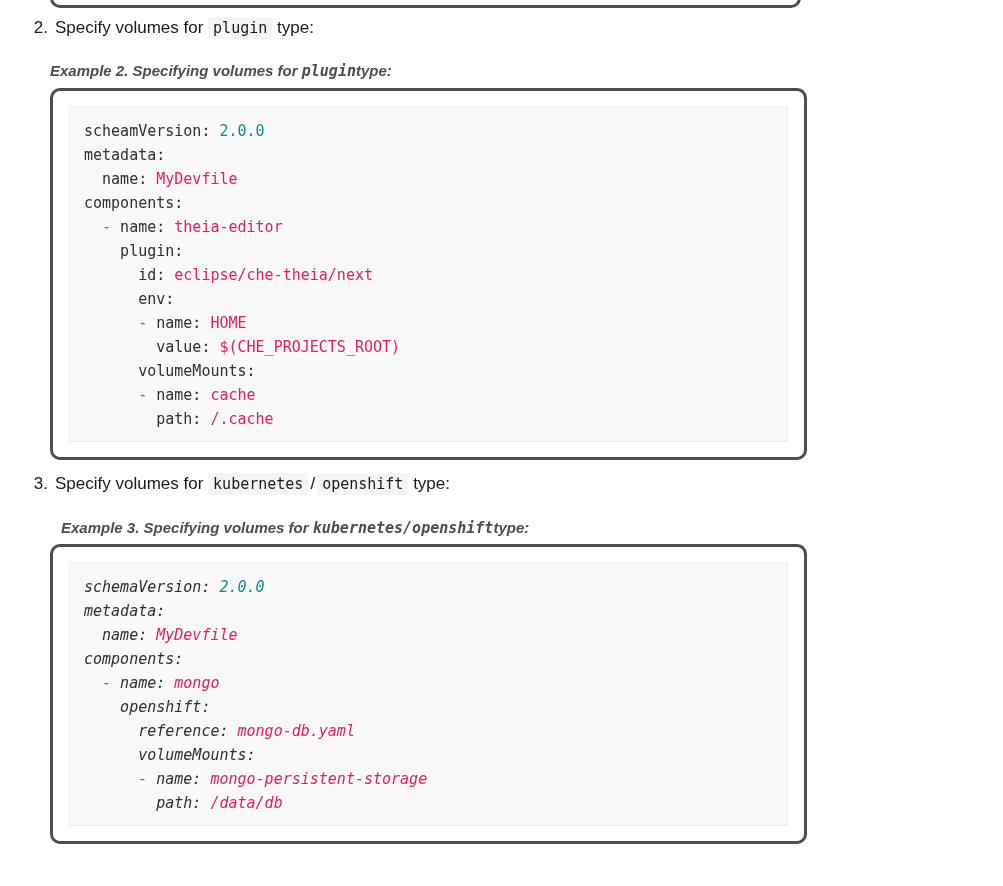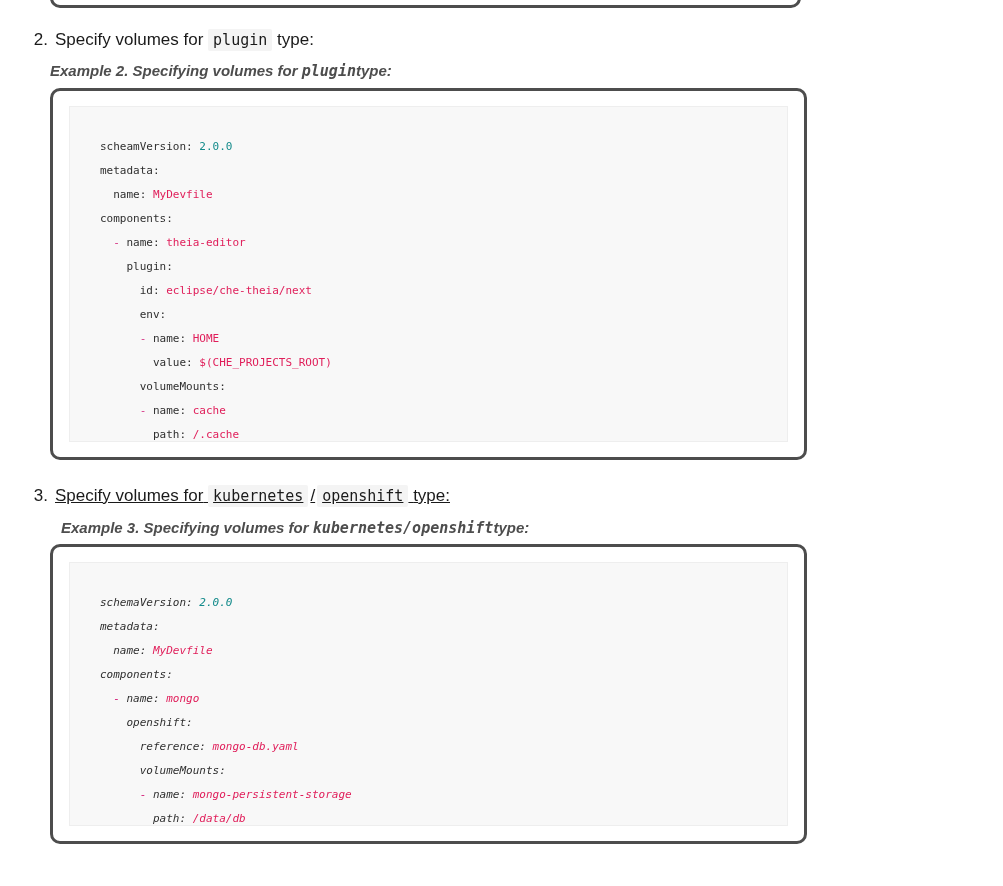--- a/index.html
+++ b/index.html
@@ -36,21 +36,20 @@
     width: 1003px;
   }
 
   
   .list-item {
     position: absolute;
     font-size: 17px;
     line-height: 24px;
     color: #1a1a1a;
     white-space: nowrap;
-    margin-top: 12px;
   }
   .list-marker {
     display: inline-block;
     width: 22px;
     text-align: right;
     margin-right: 7px;
   }
   code.inline {
     font-family: "DejaVu Sans Mono", monospace;
     font-size: 15px;
@@ -92,23 +91,23 @@
     padding: 15px 16px;
   }
   .codearea {
     background: #f8f8f8;
     border: 1px solid #eeeeee;
     box-sizing: border-box;
     padding: 12px 14px;
     overflow: hidden;
   }
   pre.code {
-    margin: 16px;
+    margin: 0;
     font-family: "DejaVu Sans Mono", monospace;
-    font-size: 11px;
+    font-size: 15px;
     line-height: 24px;
     color: #2f2f2f;
     white-space: pre;
     tab-size: 2;
   }
   .tok-num { color: #128a8a; }
   .tok-str { color: #e01e5a; }
   .tok-dash { color: #d63384; }
   .tok-key { color: #2f2f2f; }
 </style>
@@ -141,21 +140,21 @@
 <span class="tok-key">      id: </span><span class="tok-str">eclipse/che-theia/next</span>
 <span class="tok-key">      env:</span>
 <span class="tok-key">      </span><span class="tok-dash">-</span><span class="tok-key"> name: </span><span class="tok-str">HOME</span>
 <span class="tok-key">        value: </span><span class="tok-str">$(CHE_PROJECTS_ROOT)</span>
 <span class="tok-key">      volumeMounts:</span>
 <span class="tok-key">      </span><span class="tok-dash">-</span><span class="tok-key"> name: </span><span class="tok-str">cache</span>
 <span class="tok-key">        path: </span><span class="tok-str">/.cache</span></pre>
     </div>
   </div>
 
-  <div class="list-item" style="left:26px; top:472px;text-decoration:underline;">
+  <div class="list-item" style="left:26px; top:472px;">
     <span class="list-marker">3.</span><span>Specify volumes for</span>
     <code class="inline">kubernetes</code><span class="slash">/</span><code class="inline">openshift</code>
     <span>type:</span>
   </div>
 
   <div class="caption" style="left:61px; top:519px;">
     <span>Example 3. Specifying volumes for</span>
     <code>kubernetes/openshift</code><span>type:</span>
   </div>
 

